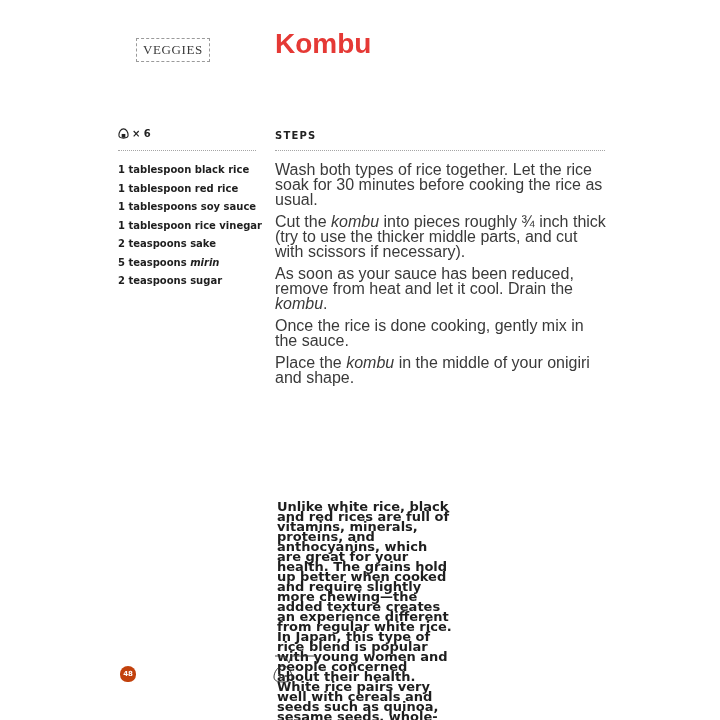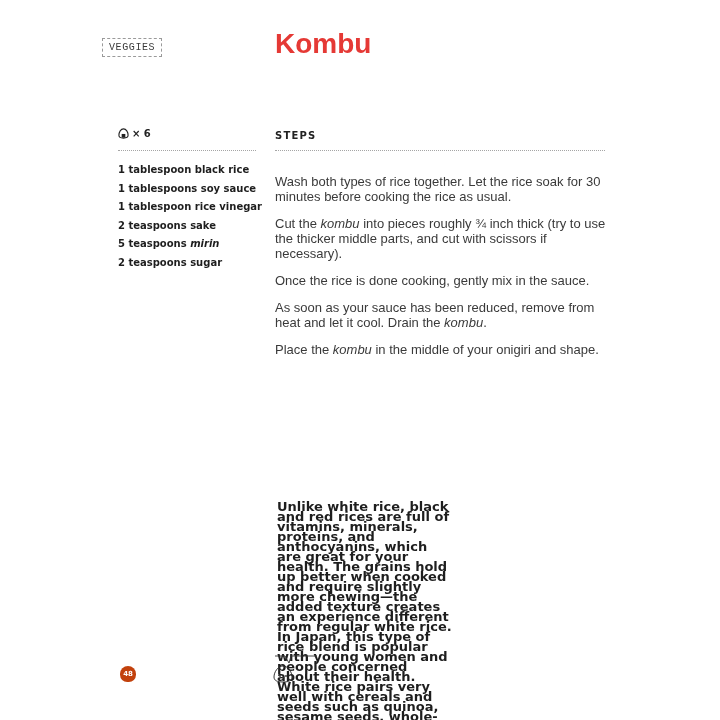--- a/index.html
+++ b/index.html
@@ -1,24 +1,24 @@
 <!DOCTYPE html>
 <html><head>
   <meta charset="utf-8">
   <style>
     html, body { margin: 0; padding: 0; background: #ffffff; }
     body {
       width: 720px; height: 720px; position: relative; overflow: hidden;
       font-family: "DejaVu Sans", sans-serif; color: #2b2b2b;
     }
     .category-tag {
-      position: absolute; left: 102px; top: 38px;
+      position: absolute; left: 136px; top: 38px;
       border: 1px dashed #9a9a9a; padding: 3px 6px;
-      font-size: 10px; letter-spacing: 0.6px; color: #3a3a3a;
-      font-family: Liberation Mono, monospace;
+      font-size: 13px; letter-spacing: 0.6px; color: #3a3a3a;
+      font-family: Liberation Serif, serif;
     }
     .title {
       position: absolute; left: 275px; top: 28px;
       font-family: "Liberation Sans", sans-serif; font-weight: bold;
       font-size: 28px; color: #e53935; margin: 0;
     }
     .servings {
       position: absolute; left: 118px; top: 128px;
       display: flex; align-items: center; gap: 3px;
       font-size: 10px; font-weight: bold; color: #222;
@@ -42,21 +42,21 @@
     }
     .ingredients li em { font-style: italic; }
     .steps-heading {
       position: absolute; left: 275px; top: 130px;
       font-size: 10px; font-weight: bold; letter-spacing: 1.2px; color: #222;
     }
     .steps {
       position: absolute; left: 275px; top: 162px; width: 335px;
     }
     .steps p {
-      margin: 12px 0 7px 0; font-size: 13px; line-height: 15px; color: #3a3a3a;
+      margin: 0 0 7px 0; font-size: 16px; line-height: 15px; color: #3a3a3a;
       font-family: "Liberation Sans", sans-serif;
     }
     .steps p em { font-style: italic; }
     .note {
       position: absolute; left: 275px; top: 500px; width: 175px;
       font-size: 13px; font-weight: bold; line-height: 10px; color: #1e1e1e;
       margin: 2px;
     }
     .speech-tail {
       position: absolute; left: 275px; top: 655px;
@@ -81,35 +81,36 @@
   <svg class="onigiri-icon" viewBox="0 0 12 12">
     <path d="M6 1 C9 1 11 4.5 11 8 C11 10 9.5 11 6 11 C2.5 11 1 10 1 8 C1 4.5 3 1 6 1 Z" fill="none" stroke="#222" stroke-width="1.2"></path>
     <rect x="4" y="6.5" width="4" height="4" fill="#222"></rect>
   </svg>
   <span>× 6</span>
 </div>
 <div class="divider-left"></div>
 
 <ul class="ingredients">
   <li><span>1 tablespoon black rice</span></li>
+  <li><span>1 tablespoon red rice</span></li>
   <li><span>1 tablespoons soy sauce</span></li>
   <li><span>1 tablespoon rice vinegar</span></li>
   <li><span>2 teaspoons sake</span></li>
   <li><span>5 teaspoons </span><em>mirin</em></li>
   <li><span>2 teaspoons sugar</span></li>
 </ul>
 
 <div class="steps-heading">STEPS</div>
 <div class="divider-right"></div>
 
 <div class="steps">
   <p><span>Wash both types of rice together. Let the rice soak for 30 minutes before cooking the rice as usual.</span></p>
   <p><span>Cut the </span><em>kombu</em><span> into pieces roughly ¾ inch thick (try to use the thicker middle parts, and cut with scissors if necessary).</span></p>
+  <p><span>As soon as your sauce has been reduced, remove from heat and let it cool. Drain the </span><em>kombu</em><span>.</span></p>
   <p><span>Once the rice is done cooking, gently mix in the sauce.</span></p>
-  <p><span>As soon as your sauce has been reduced, remove from heat and let it cool. Drain the </span><em>kombu</em><span>.</span></p>
   <p><span>Place the </span><em>kombu</em><span> in the middle of your onigiri and shape.</span></p>
 </div>
 
 <p class="note">Unlike white rice, black and red rices are full of vitamins, minerals, proteins, and anthocyanins, which are great for your health. The grains hold up better when cooked and require slightly more chewing—the added texture creates an experience different from regular white rice. In Japan, this type of rice blend is popular with young women and people concerned about their health. White rice pairs very well with cereals and seeds such as quinoa, sesame seeds, whole-grain rice, barley, and even pumpkin seeds.</p>
 
 <svg class="speech-tail" width="42" height="10" viewBox="0 0 42 10">
   <path d="M0 1 H10 L14 8 L16 1 H42" fill="none" stroke="#333" stroke-width="0.9"></path>
 </svg>
 <svg class="mascot-icon" viewBox="0 0 20 18">
   <path d="M10 1 C15 1 19 7 19 12 C19 15.5 16 17 10 17 C4 17 1 15.5 1 12 C1 7 5 1 10 1 Z" fill="none" stroke="#333" stroke-width="1"></path>

